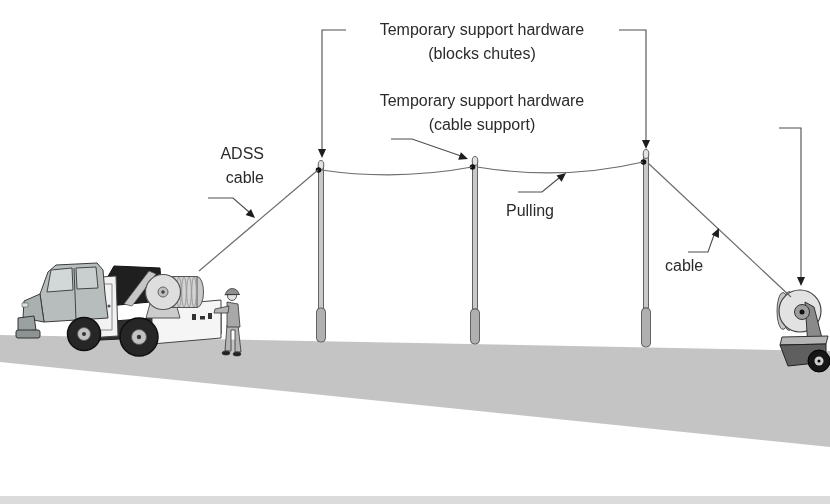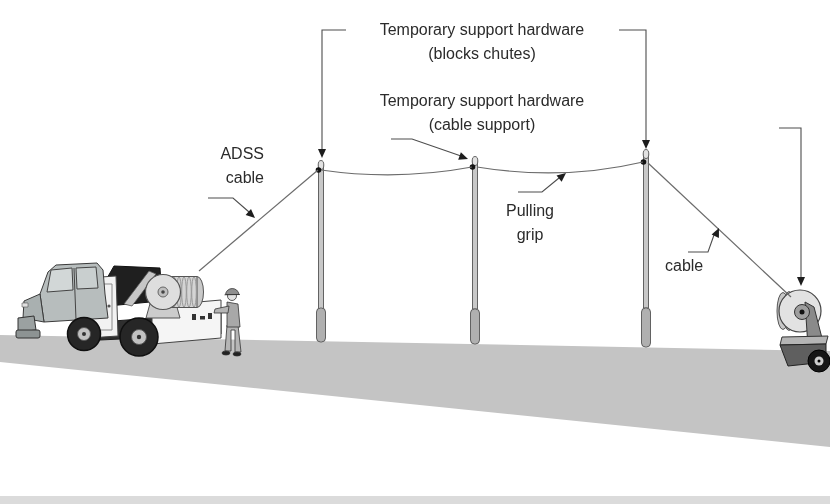--- a/index.html
+++ b/index.html
@@ -169,21 +169,20 @@
     <span>(cable support)</span>
   </div>
 
   <div class="label center" style="left:164px;top:142px;width:100px;text-align:right;">
     <span>ADSS</span>
     <span>cable</span>
   </div>
 
   <div class="label center" style="left:480px;top:199px;width:100px;text-align:center;">
     <span>Pulling</span>
-    <span>grip</span>
   </div>
 
   <div class="label" style="left:665px;top:254px;width:70px;">
     <span>cable</span>
   </div>
 
 
 </div>
 
 </body></html>

